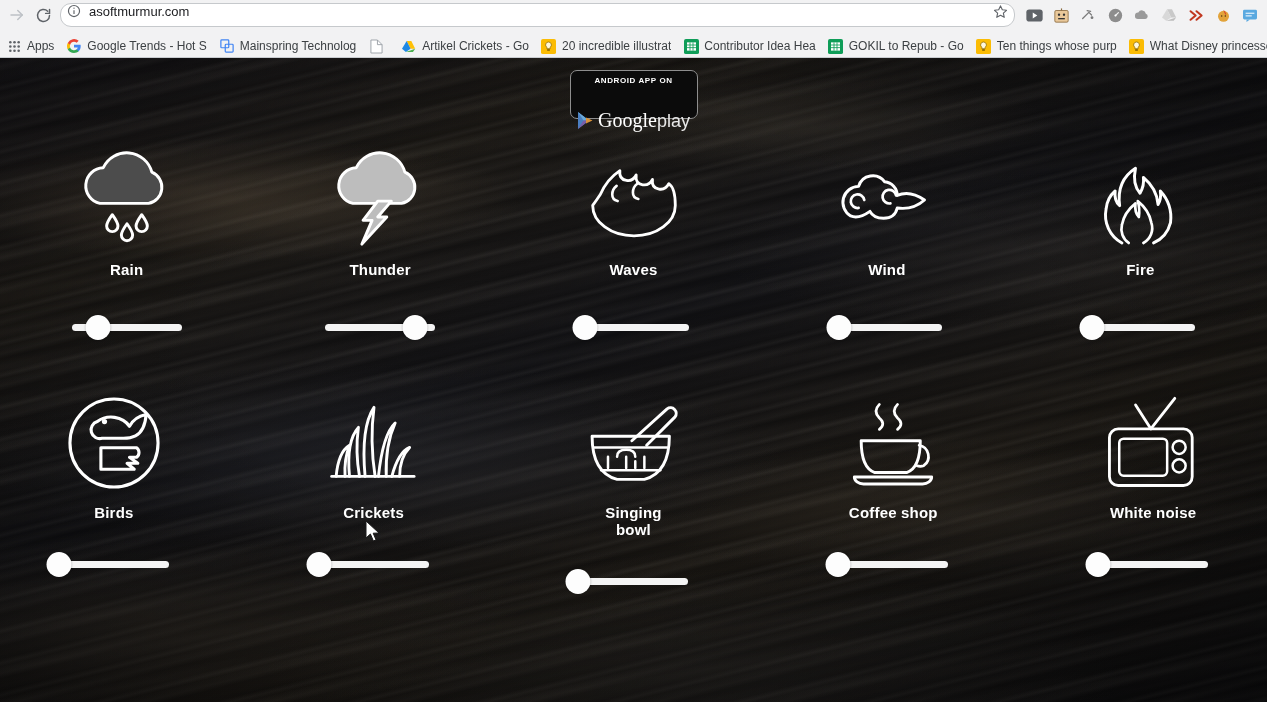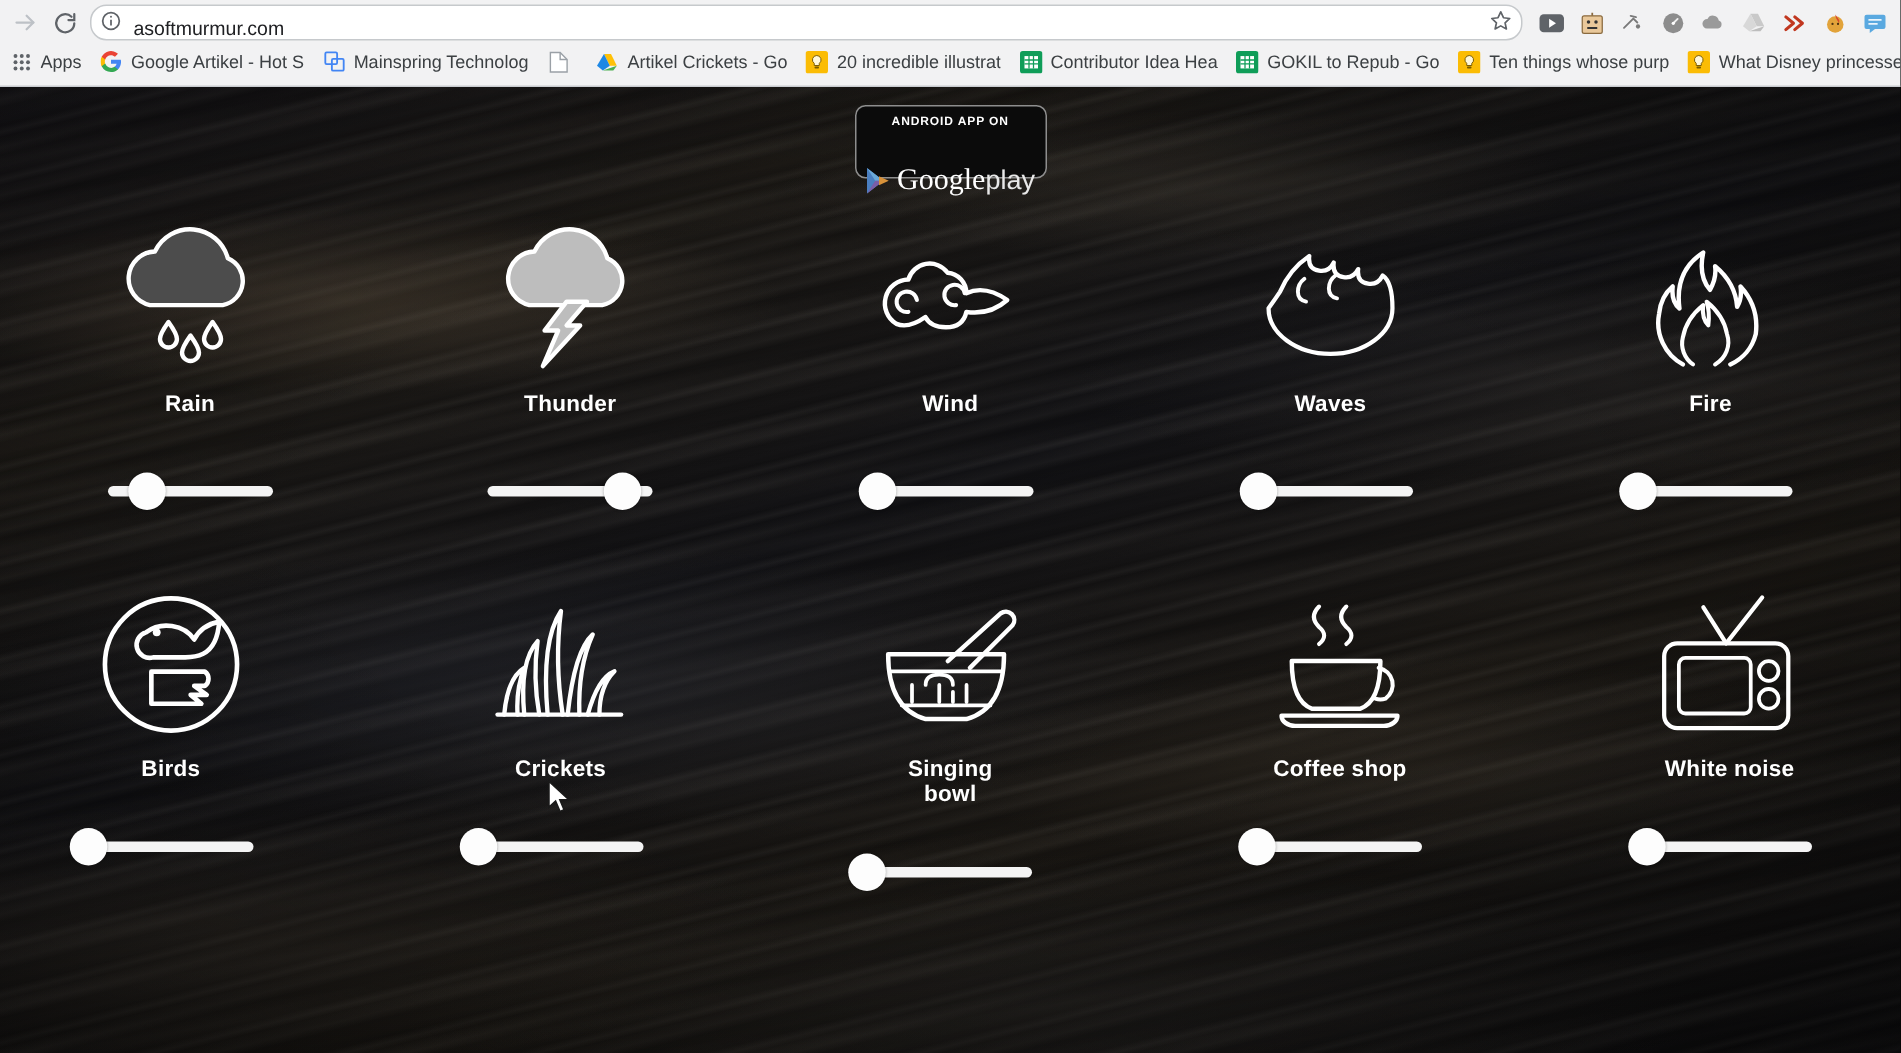--- a/index.html
+++ b/index.html
@@ -33,21 +33,21 @@
   .nav-btn svg { display: block; }
 
   #omnibox {
     flex: 1 1 auto;
     height: 24px;
     margin: 0 6px 0 4px;
     background: #fff;
     border: 1px solid #c6c9cc;
     border-radius: 11px;
     display: flex;
-    align-items: flex-end;
+    align-items: flex-start;
     padding: 0 6px;
     min-width: 0;
   }
   #omnibox .info-icon { flex: 0 0 auto; margin-right: 8px; color: #5f6368; }
   #url-text {
     flex: 1 1 auto;
     font-size: 13px;
     color: #202124;
     white-space: nowrap;
     overflow: hidden;
@@ -67,21 +67,21 @@
     font-size: 14px;
     line-height: 1;
   }
 
   
   #bookmarks-bar {
     height: 28px;
     background: #f2f2f3;
     border-bottom: 1px solid #c9ccd0;
     display: flex;
-    align-items: flex-start;
+    align-items: flex-end;
     overflow: hidden;
     padding-left: 0;
   }
   .bookmark {
     display: flex;
     align-items: center;
     height: 22px;
     padding: 0 6px;
     flex: 0 0 auto;
     max-width: 160px;
@@ -381,21 +381,21 @@
       </div>
       <div class="bookmark">
         <span class="bm-icon">
           <svg width="14" height="14" viewBox="0 0 18 18">
             <path fill="#4285F4" d="M17.6 9.2c0-.6-.1-1.2-.2-1.8H9v3.5h4.8a4.1 4.1 0 0 1-1.8 2.7v2.2h2.9c1.7-1.6 2.7-3.9 2.7-6.6z"></path>
             <path fill="#34A853" d="M9 18c2.4 0 4.5-.8 6-2.2l-2.9-2.2a5.4 5.4 0 0 1-8.1-2.8H1v2.3A9 9 0 0 0 9 18z"></path>
             <path fill="#FBBC05" d="M4 10.8a5.4 5.4 0 0 1 0-3.5V5H1a9 9 0 0 0 0 8.1l3-2.3z"></path>
             <path fill="#EA4335" d="M9 3.6c1.3 0 2.5.5 3.4 1.3l2.6-2.6A9 9 0 0 0 1 5l3 2.3A5.4 5.4 0 0 1 9 3.6z"></path>
           </svg>
         </span>
-        <span class="bm-label">Google Artikel - Hot S</span>
+        <span class="bm-label">Google Trends - Hot S</span>
       </div>
       <div class="bookmark">
         <span class="bm-icon">
           <svg width="14" height="14" viewBox="0 0 16 16" fill="none" stroke="#4285f4" stroke-width="1.4">
             <rect x="1" y="1" width="9" height="9" rx="1"></rect>
             <rect x="6" y="6" width="9" height="9" rx="1"></rect>
           </svg>
         </span>
         <span class="bm-label">Mainspring Technolog</span>
       </div>
@@ -525,41 +525,41 @@
             </svg>
           </div>
           <div class="sound-label">Thunder</div>
           <div class="slider">
             <div class="slider-track"></div>
             <div class="slider-knob" style="left: 82%;"></div>
           </div>
         </div>
         <div class="sound-cell">
           <div class="icon-box">
+            <svg width="100" height="82" viewBox="0 8 92 66" fill="none" stroke="#ffffff" stroke-width="2.6" stroke-linecap="round" stroke-linejoin="round">
+              <path d="M8 46 a38 28 0 0 0 76 0 q0 -16 -6 -20 q-3 6 -9 5 q-7 -1 -6 -9 q-3 6 -9 5 q-7 -1 -6 -9 q-3 6 -9 5 q-7 -1 -6 -9 q-12 8 -18 22 q-4 6 -7 10 z" fill="none"></path>
+              <path d="M30 28 q-4 3 -4 8 q0 5 5 6" fill="none" stroke-width="2.4"></path>
+              <path d="M49 26 q-4 3 -4 8 q0 5 5 6" fill="none" stroke-width="2.4"></path>
+            </svg>
+          </div>
+          <div class="sound-label">Waves</div>
+          <div class="slider">
+            <div class="slider-track"></div>
+            <div class="slider-knob" style="left: 6%;"></div>
+          </div>
+        </div>
+        <div class="sound-cell">
+          <div class="icon-box">
             <svg width="100" height="72" viewBox="6 2 88 56" fill="none" stroke="#ffffff" stroke-width="2.6" stroke-linecap="round" stroke-linejoin="round">
               <path d="M18 44 a14 14 0 0 1 7 -26 a13 13 0 0 1 23 -4 a12 12 0 0 1 11 12 q11 -5 24 4 q-10 9 -24 7 q-2 9 -12 9 q-9 0 -12 -6 q-10 7 -17 4 z" fill="none"></path>
               <path d="M30 30 a6 6 0 1 0 -5 7" fill="none" stroke-width="2.4"></path>
               <path d="M58 26 a6 6 0 1 0 -5 7" fill="none" stroke-width="2.4"></path>
             </svg>
           </div>
           <div class="sound-label">Wind</div>
-          <div class="slider">
-            <div class="slider-track"></div>
-            <div class="slider-knob" style="left: 6%;"></div>
-          </div>
-        </div>
-        <div class="sound-cell">
-          <div class="icon-box">
-            <svg width="100" height="82" viewBox="0 8 92 66" fill="none" stroke="#ffffff" stroke-width="2.6" stroke-linecap="round" stroke-linejoin="round">
-              <path d="M8 46 a38 28 0 0 0 76 0 q0 -16 -6 -20 q-3 6 -9 5 q-7 -1 -6 -9 q-3 6 -9 5 q-7 -1 -6 -9 q-3 6 -9 5 q-7 -1 -6 -9 q-12 8 -18 22 q-4 6 -7 10 z" fill="none"></path>
-              <path d="M30 28 q-4 3 -4 8 q0 5 5 6" fill="none" stroke-width="2.4"></path>
-              <path d="M49 26 q-4 3 -4 8 q0 5 5 6" fill="none" stroke-width="2.4"></path>
-            </svg>
-          </div>
-          <div class="sound-label">Waves</div>
           <div class="slider">
             <div class="slider-track"></div>
             <div class="slider-knob" style="left: 6%;"></div>
           </div>
         </div>
         <div class="sound-cell">
           <div class="icon-box">
             <svg width="98" height="104" viewBox="4 4 84 92" fill="none" stroke="#ffffff" stroke-width="2.6" stroke-linecap="round" stroke-linejoin="round">
               <path d="M30 88 a28 28 0 0 1 -14 -30 q1 -10 8 -16 q-1 9 4 13 q-3 -22 14 -33 q-3 14 4 22 q4 -7 3 -14 q12 10 13 24 q3 -5 2 -12 q11 12 9 28 a27 27 0 0 1 -15 18" fill="none"></path>
               <path d="M36 88 a15 15 0 0 1 -6 -16 q2 -11 12 -19 q-1 8 3 12 q1 -8 -1 -14 q10 8 12 19 a15 15 0 0 1 -7 18" fill="none" stroke-width="2.4"></path>

